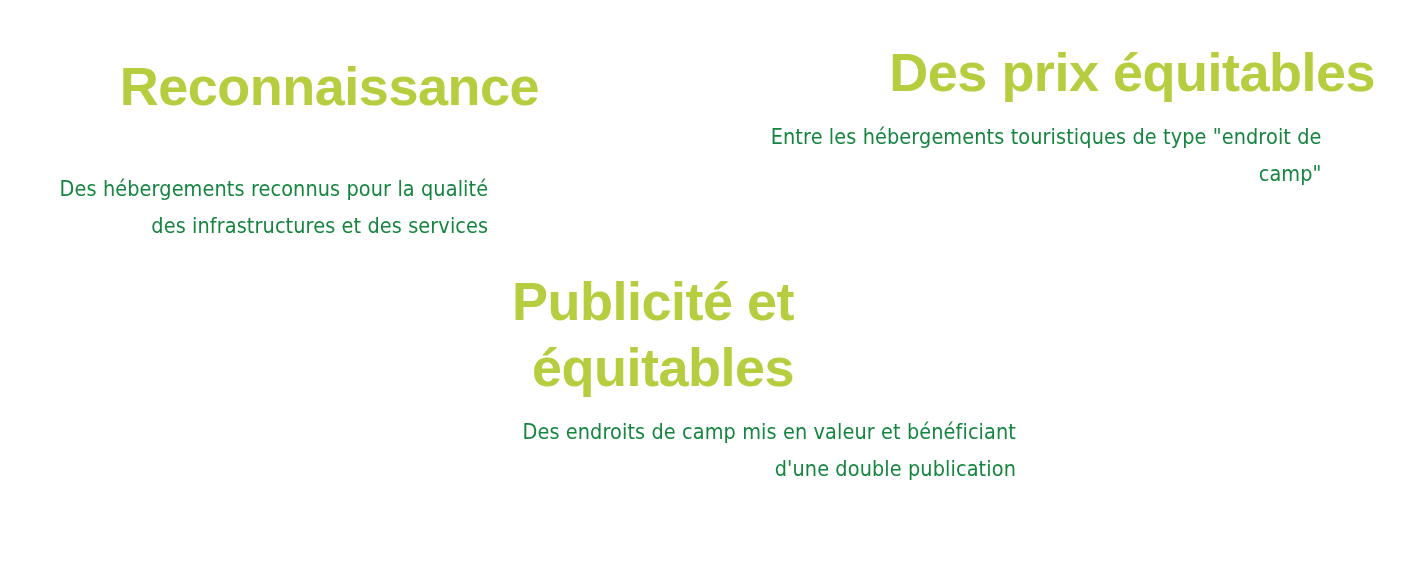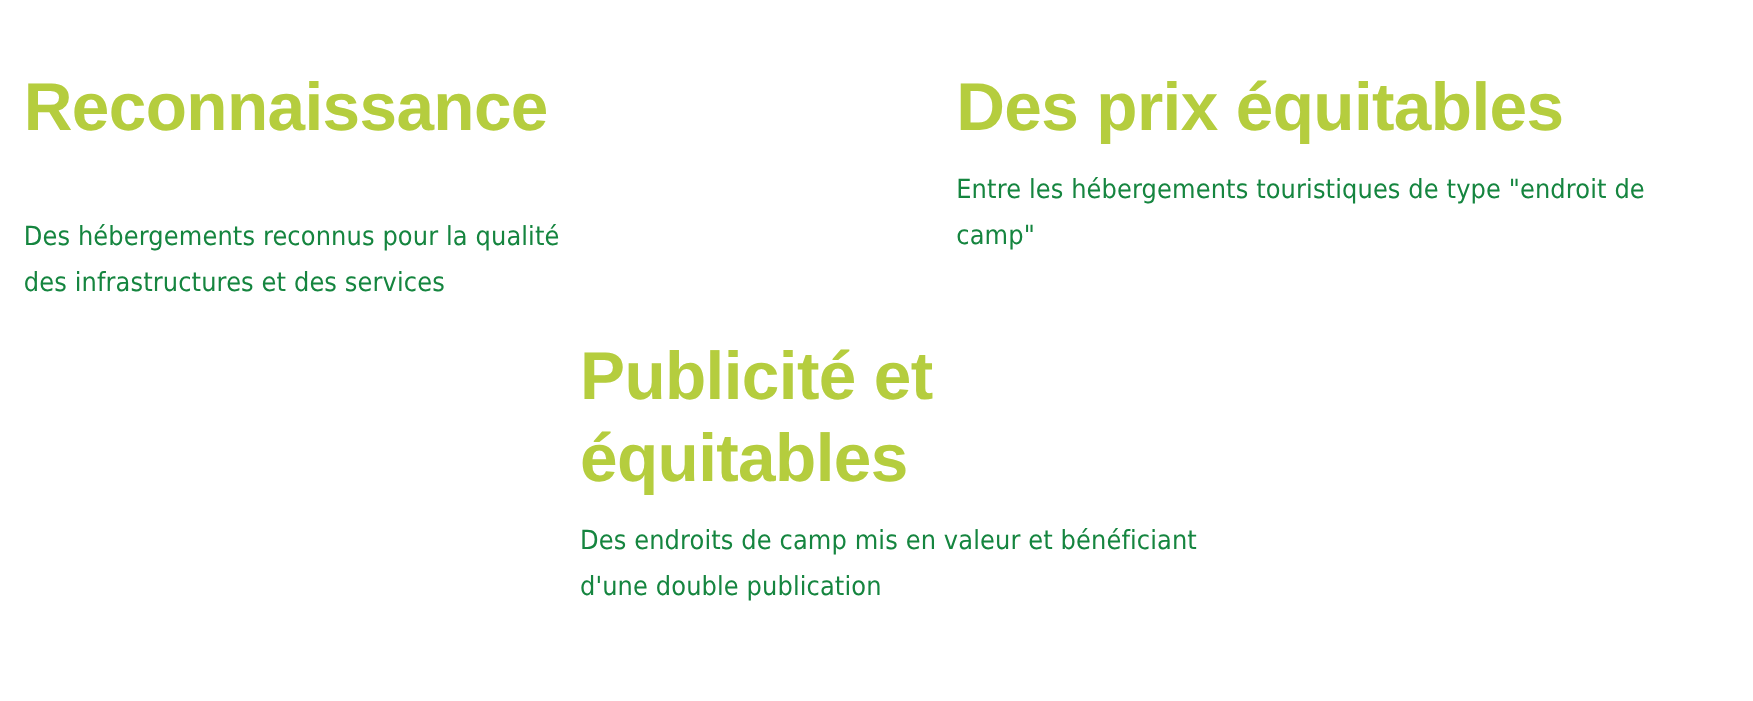--- a/index.html
+++ b/index.html
@@ -18,20 +18,21 @@
   }
 
   .canvas {
     position: absolute;
     inset: 0;
     background: #ffffff;
   }
 
   .feature-block {
     position: absolute;
+    text-align: right;
   }
 
   .feature-heading {
     margin: 0;
     font-family: "Liberation Sans", sans-serif;
     font-weight: 700;
     font-size: 54px;
     line-height: 66px;
     letter-spacing: -0.5px;
     color: #b5cd3e;
@@ -58,21 +59,21 @@
     width: 520px;
   }
   #block-recognition .feature-body {
     margin-top: 52px;
     width: 510px;
   }
 
   
   #block-fair-prices {
     left: 765px;
-    top: 53px;
+    top: 39px;
     width: 610px;
   }
   #block-fair-prices .feature-body {
     margin-top: 14px;
     width: 605px;
   }
 
   
   #block-visibility {
     left: 464px;

